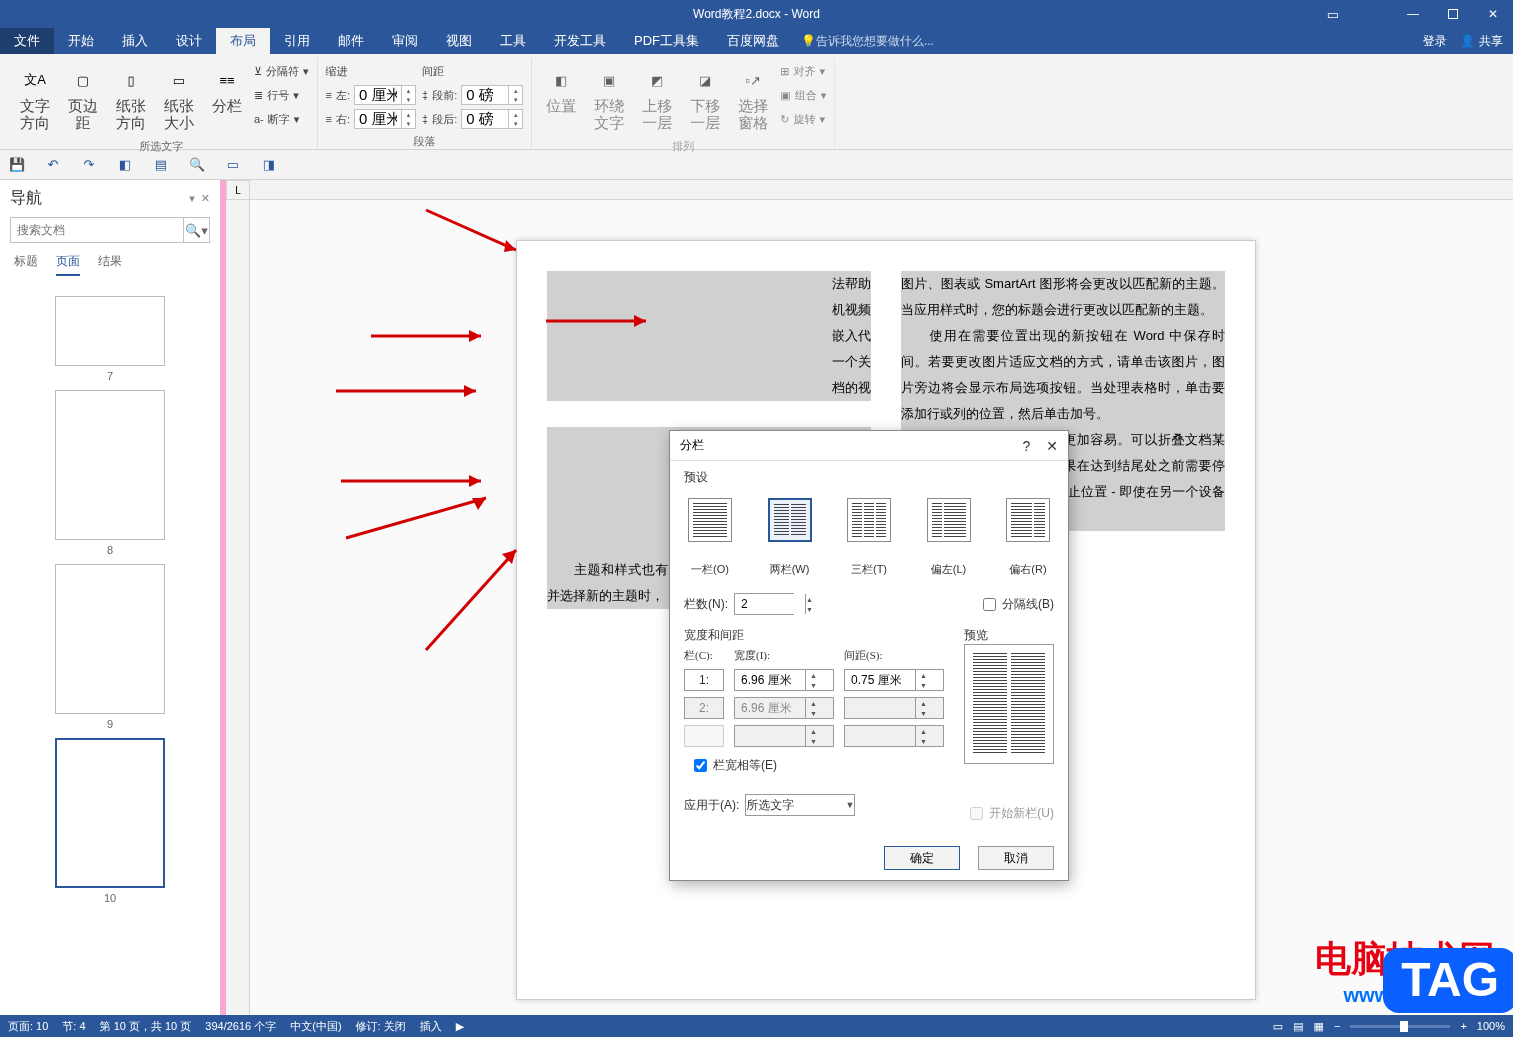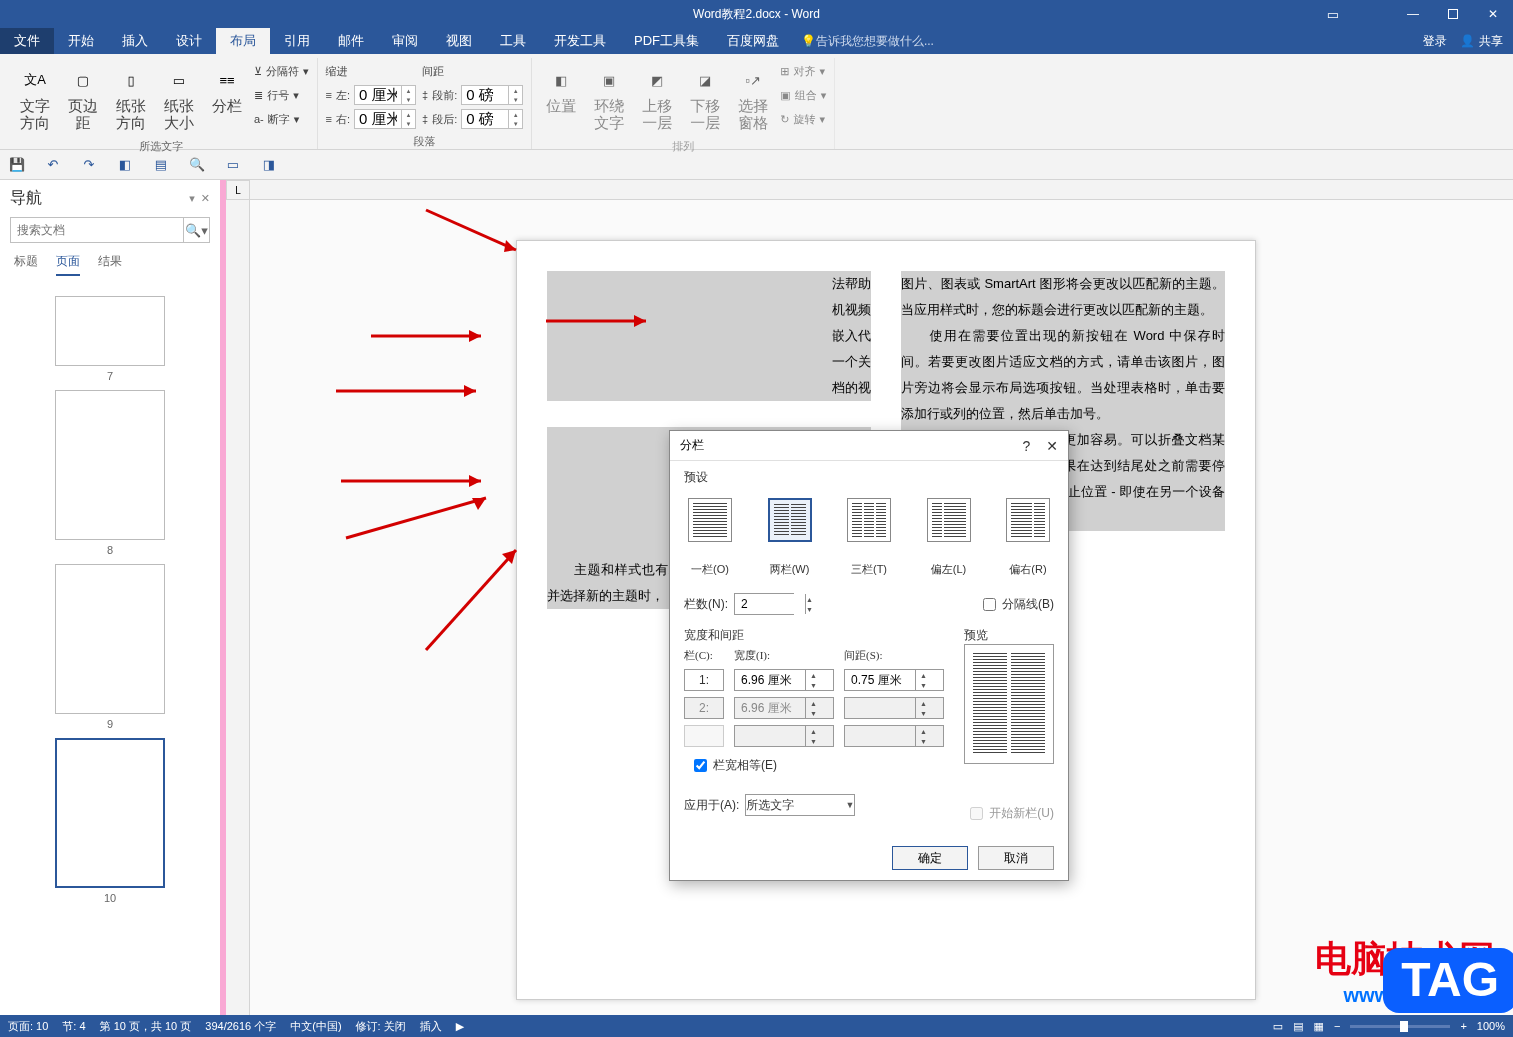--- a/index.html
+++ b/index.html
@@ -84,21 +84,21 @@
   .widthgrid .hd { font-size:11px; text-align:left;font-family:Liberation Serif, serif;}
   .colnum { border:1px solid #999; height:22px; display:flex; align-items:center; justify-content:center; font-size:12px; background:#fff;}
   .colnum.dis { background:#f0f0f0; color:#888;}
   .empty { border:1px solid #ccc; height:22px; background:#f7f7f7;}
   .previewbox { border:1px solid #999; width:90px; height:120px; background:#fff; padding:8px; display:flex; gap:4px;}
   .previewbox .pc { flex:1; background:repeating-linear-gradient(#444,#444 1px,transparent 1px,transparent 3px);}
   .chk { display:flex; align-items:center; gap:6px; font-size:12px;}
   .chk input { width:13px; height:13px;}
   .dsel { border:1px solid #999; height:22px; width:110px; display:flex; align-items:center; padding:0 0; font-size:12px; background:#fff;}
   .dsel .ar { margin-left:auto; font-size:9px; color:#555;}
-  .dbtns { display:flex; justify-content:flex-end; gap:10px; padding:10px 14px; }
+  .dbtns { display:flex; justify-content:flex-end; gap:18px; padding:10px 14px; }
   .dbtn { border:1px solid #999; height:24px; width:76px; display:flex; align-items:center; justify-content:center; font-size:12px; cursor:pointer; background:#f3f3f3;}
   .dbtn.primary { border:1.5px solid #2b579a;}
 
   .arrow { position:absolute; z-index:60; pointer-events:none;}
   .arrow line { stroke:#d20000; stroke-width:3;}
   .arrow polygon { fill:#d20000;}
 
   .statusbar { position:absolute; bottom:0; left:0; right:0; height:22px; background:#2b579a; color:#fff; display:flex; align-items:center; font-size:11px; padding:0 8px; gap:14px;}
   .statusbar .right { margin-left:auto; display:flex; align-items:center; gap:10px;}
   .zoomslider { width:100px; height:3px; background:#5b7cb5; position:relative;}

